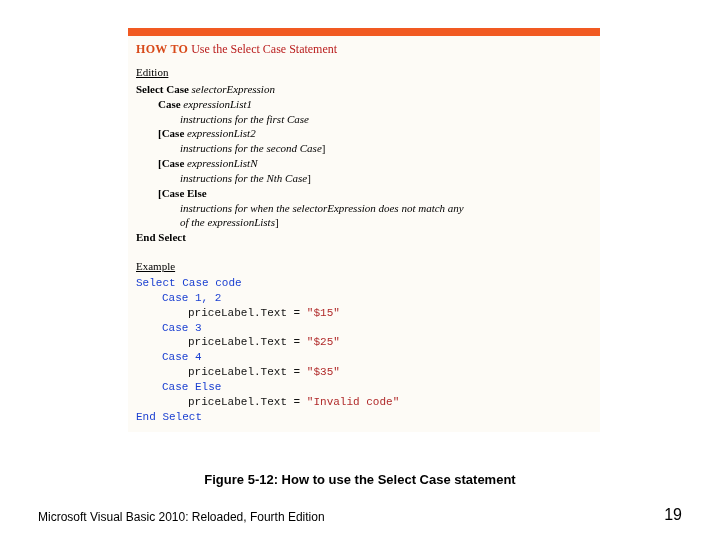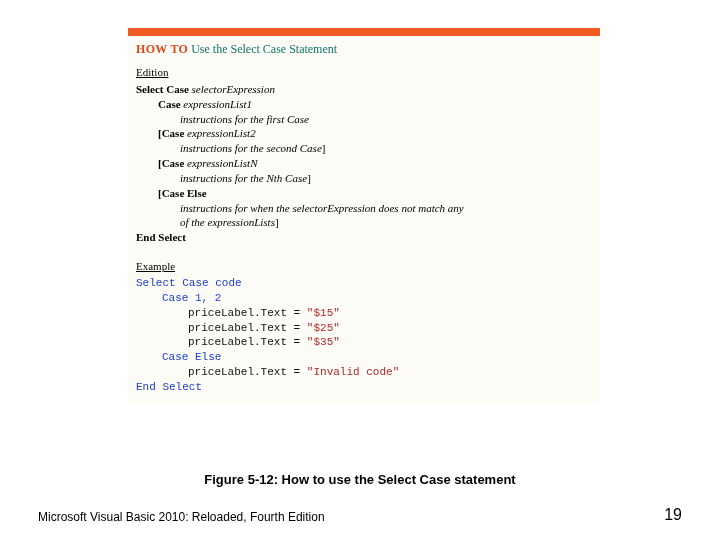--- a/index.html
+++ b/index.html
@@ -28,21 +28,21 @@
     padding: 6px 8px 4px 8px;
     font-family: Georgia, 'Times New Roman', serif;
     font-size: 12px;
   }
   .howto {
     color: #d84a1a;
     font-weight: bold;
     letter-spacing: 0.3px;
   }
   .howto-title {
-    color: #0f766e;
+    color: #b91c1c;
     margin-top: 17px;
   }
   .body {
     padding: 0 8px 8px 8px;
     font-family: Georgia, 'Times New Roman', serif;
     font-size: 11px;
     line-height: 1.35;
   }
   .syntax-label {
     text-decoration: underline;
@@ -122,21 +122,23 @@
     <div class="syn-line bold">End Select</div>
 
     <div class="sep"></div>
 
     <div class="example-label">Example</div>
 
     <div class="code">
       <div class="c-blue">Select Case code</div>
       <div class="cind1 c-blue">Case 1, 2</div>
       <div class="cind2"><span>priceLabel.Text = </span><span class="c-red">"$15"</span></div>
+      <div class="cind1 c-blue">Case 3</div>
       <div class="cind2"><span>priceLabel.Text = </span><span class="c-red">"$25"</span></div>
+      <div class="cind1 c-blue">Case 4</div>
       <div class="cind2"><span>priceLabel.Text = </span><span class="c-red">"$35"</span></div>
       <div class="cind1 c-blue">Case Else</div>
       <div class="cind2"><span>priceLabel.Text = </span><span class="c-red">"Invalid code"</span></div>
       <div class="c-blue">End Select</div>
     </div>
 
   </div>
 </div>
 
 <div class="caption">Figure 5-12: How to use the Select Case statement</div>

